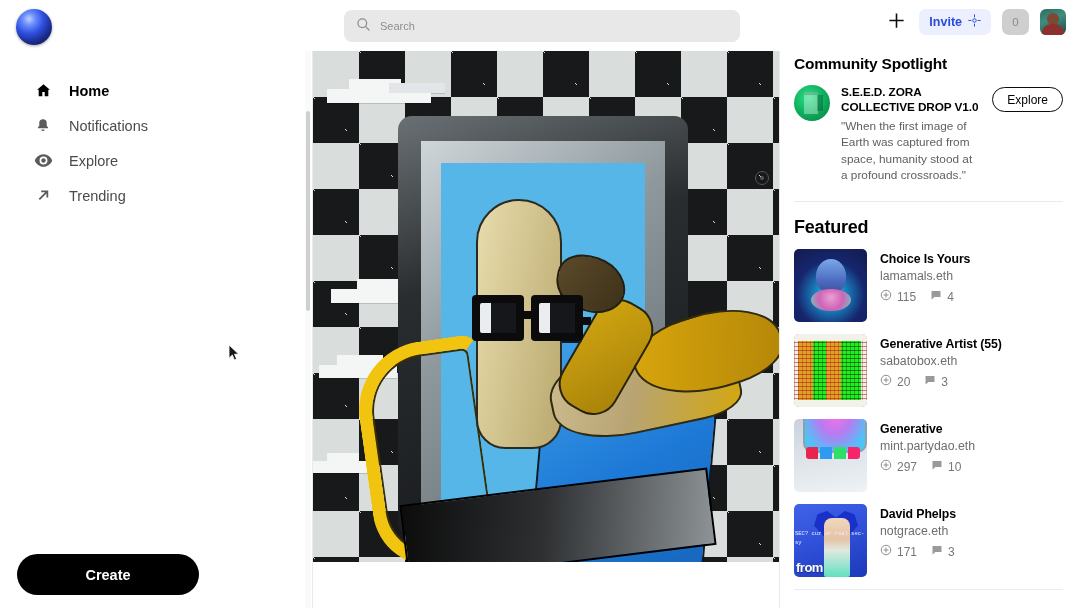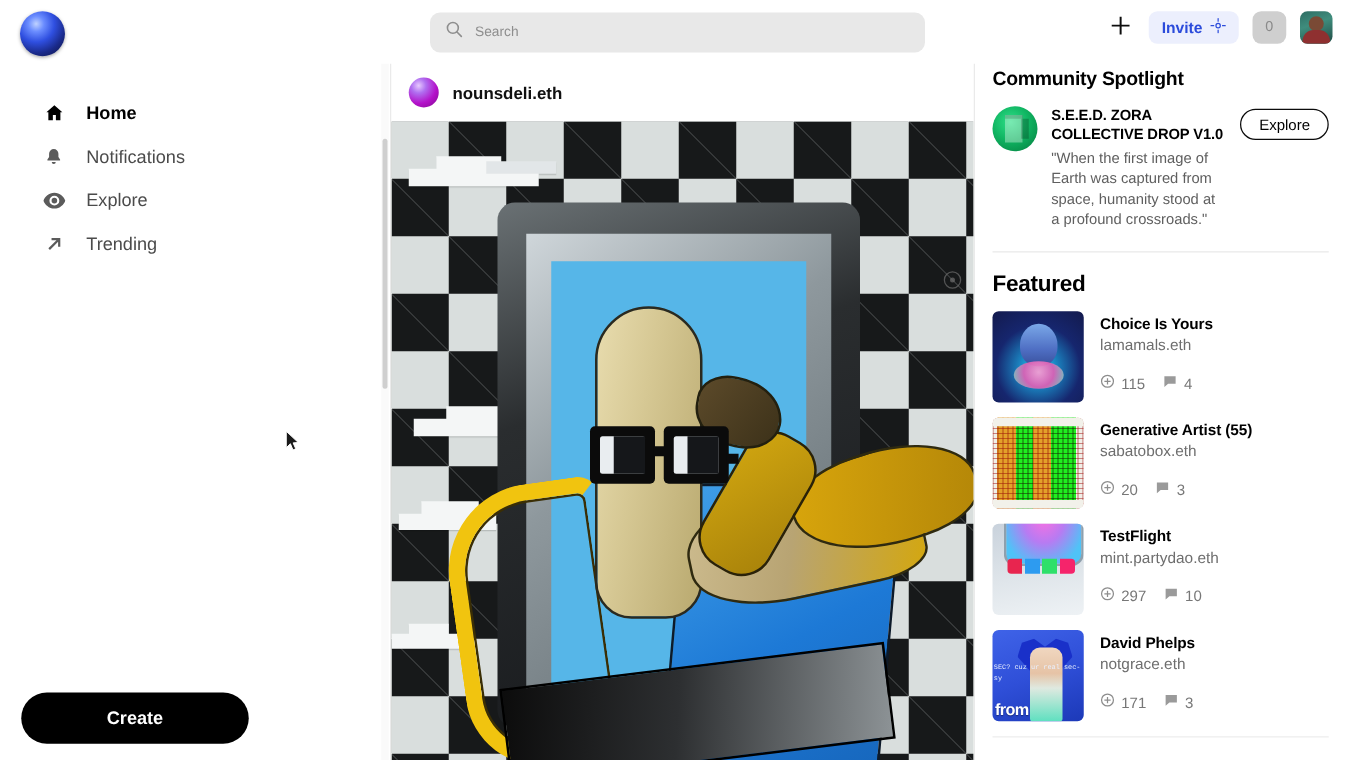--- a/index.html
+++ b/index.html
@@ -240,21 +240,21 @@
   .divider { height: 1px; background: #e9e9e9; margin: 18px 0 0; }
   .featured-title { font-size: 18px; font-weight: 700; letter-spacing: -.2px; margin: 15px 0 11px; }
   .feat-row { display: flex; gap: 13px; align-items: flex-start; margin-bottom: 12px; }
   .thumb {
     width: 73px; height: 73px; flex: 0 0 73px; border-radius: 5px;
     overflow: hidden; position: relative; background: #ddd;
   }
   .feat-body { padding-top: 3px; min-width: 0; }
   .feat-title { font-size: 12.3px; font-weight: 700; letter-spacing: -.1px; }
   .feat-sub { font-size: 12.3px; color: #6e6e6e; margin-top: 3px; }
-  .feat-stats { display: flex; align-items: center; gap: 14px; margin-top: 16px; }
+  .feat-stats { display: flex; align-items: center; gap: 14px; margin-top: 6px; }
   .stat { display: flex; align-items: center; gap: 5px; color: #777; font-size: 12px; }
   .bottom-divider { height: 1px; background: #ededed; margin-top: 7px; }
 
   
   .t1 { background: radial-gradient(circle at 50% 62%, #1de2c6 0%, #1b8ec9 22%, #16266e 58%, #131a4d 100%); }
   .t1::before {
     content:""; position:absolute; left:22px; top:10px; width:30px; height:34px;
     border-radius: 50% 50% 45% 45%;
     background: linear-gradient(180deg,#7aa8e8 0%,#4f6fc4 60%,#39509c 100%);
   }
@@ -413,24 +413,20 @@
         </span>
       </button>
 
       <div class="count-chip">0</div>
 
       <div class="user-avatar"></div>
     </div>
   </header>
 
   <main class="feed-col">
-    <div class="post-head">
-      <div class="post-avatar"></div>
-      <div class="post-user">nounsdeli.eth</div>
-    </div>
 
     <div class="post-media">
       <div class="art">
         <div class="checker"></div>
 
         <div class="cloud" style="left:14px; top:20px;">
           <i style="left:0;  top:18px; width:104px; height:14px;"></i>
           <i style="left:22px;top:8px;  width:52px;  height:12px;"></i>
           <i style="left:62px;top:12px; width:56px;  height:10px; background:#e2e6e8;"></i>
         </div>
@@ -548,21 +544,21 @@
             </span>
             <span>3</span>
           </span>
         </div>
       </div>
     </div>
 
     <div class="feat-row">
       <div class="thumb t3"></div>
       <div class="feat-body">
-        <div class="feat-title">TestFlight</div>
+        <div class="feat-title">Generative</div>
         <div class="feat-sub">mint.partydao.eth</div>
         <div class="feat-stats">
           <span class="stat">
             <span>
               <svg width="12" height="12" viewBox="0 0 24 24">
                   <circle cx="12" cy="12" r="9.5" fill="none" stroke="#8d8d8d" stroke-width="2"></circle>
                   <path d="M11 7h2v4h4v2h-4v4h-2v-4H7v-2h4z" fill="#8d8d8d"></path>
                 </svg>
             </span>
             <span>297</span>

